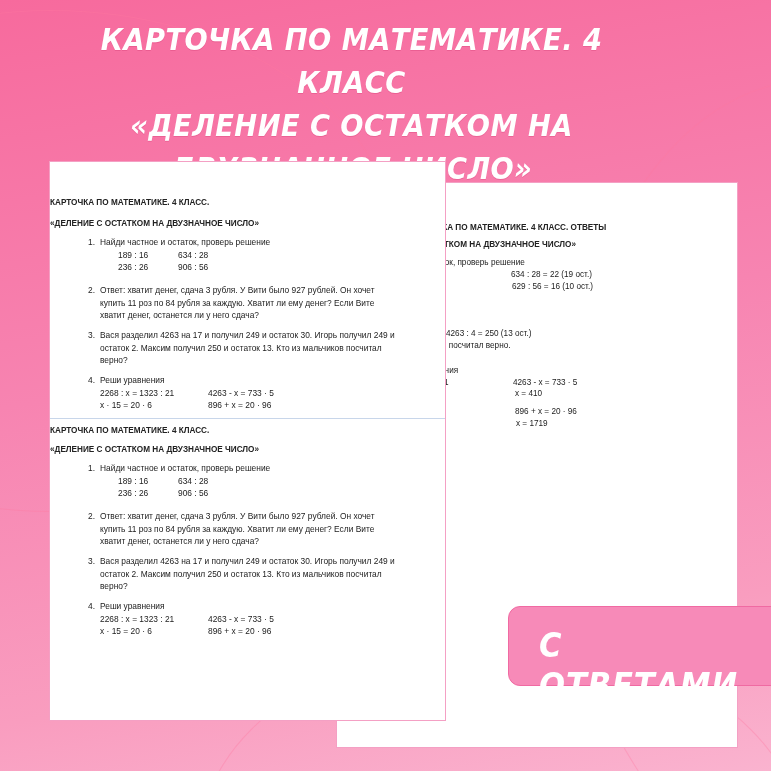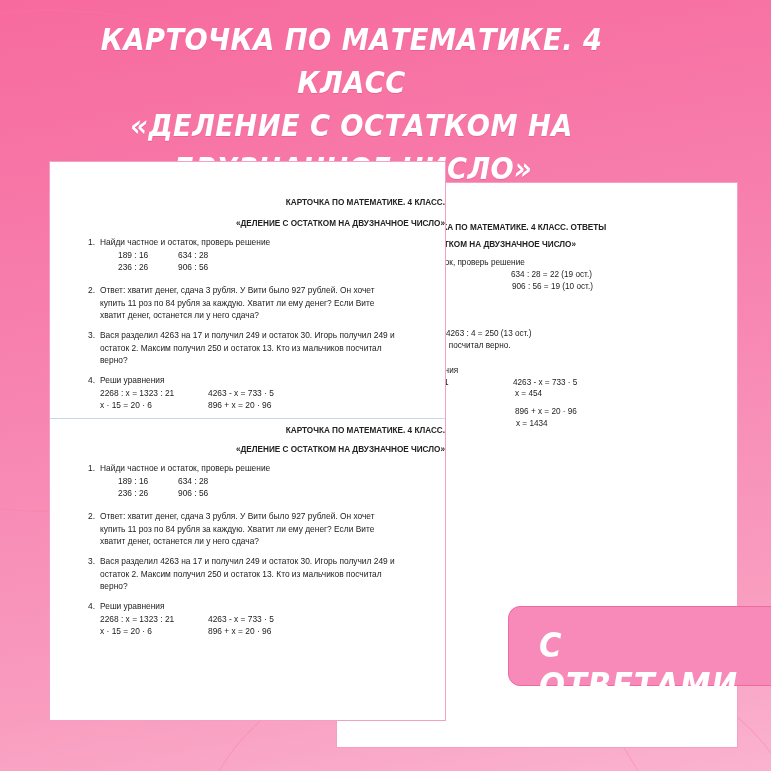--- a/index.html
+++ b/index.html
@@ -25,21 +25,21 @@
   .page {
     position: absolute; background: #fff;
     box-shadow: 0 0 0 1px #f4a0c4;
     font-family: "Liberation Sans", sans-serif; color: #222;
   }
   .page-right { left: 337px; top: 183px; width: 400px; height: 564px; overflow: hidden; }
   .page-left  { left: 50px;  top: 162px; width: 395px; height: 558px; overflow: hidden; }
 
   .card { position: absolute; left: 0; width: 395px; }
   .card .t1, .card .t2 {
-    position: absolute; left: 0; width: 100%; text-align: right;
+    position: absolute; left: 0; width: 100%; text-align: left;
     font-weight: bold; font-size: 8.2px;
   }
   .item { position: absolute; left: 50px; font-size: 8.4px; line-height: 12.5px; width: 320px; }
   .item .num { position: absolute; left: -12px; }
   .row { position: relative; height: 12.5px; }
   .col2 { position: absolute; left: 60px; }
   .col2w { position: absolute; left: 108px; }
   .divider { position: absolute; left: 0; top: 256px; width: 395px; height: 1px; background: #c8d6ea; }
 
   .rp .line { position: absolute; font-size: 8.2px; white-space: nowrap; }
@@ -71,34 +71,34 @@
 </div>
 
 <div class="page page-right rp">
   <div class="line b" style="left:72px; top:40px;">КАРТОЧКА ПО МАТЕМАТИКЕ. 4 КЛАСС. ОТВЕТЫ</div>
   <div class="line b" style="left:30px; top:57px;">«ДЕЛЕНИЕ С ОСТАТКОМ НА ДВУЗНАЧНОЕ ЧИСЛО»</div>
 
   <div class="line" style="left:48px; top:75px;">частное и остаток, проверь решение</div>
   <div class="line" style="left:17px; top:87px;">189 : 16 = 11 (13 ост.)</div>
   <div class="line" style="left:174px; top:87px;">634 : 28 = 22 (19 ост.)</div>
   <div class="line" style="left:20px; top:99px;">236 : 26 = 9 (2 ост.)</div>
-  <div class="line" style="left:175px; top:99px;">906 : 56 = 19 (10 ост.)</div>
+  <div class="line" style="left:175px; top:99px;">629 : 56 = 16 (10 ост.)</div>
 
   <div class="line" style="left:-36px; top:122px;">Ответ: хватит денег, сдача 3 рубля.</div>
 
   <div class="line" style="left:109px; top:146px;">4263 : 4 = 250 (13 ост.)</div>
   <div class="line" style="left:80px; top:158px;">Максим посчитал верно.</div>
 
   <div class="line" style="left:58px; top:183px;">Реши уравнения</div>
   <div class="line" style="left:39px; top:195px;">2268 : x = 1323 : 21</div>
   <div class="line" style="left:176px; top:195px;">4263 - x = 733 · 5</div>
-  <div class="line" style="left:178px; top:206px;">x = 454</div>
+  <div class="line" style="left:178px; top:206px;">x = 410</div>
   <div class="line" style="left:39px; top:224px;">x · 15 = 20 · 6</div>
   <div class="line" style="left:178px; top:224px;">896 + x = 20 · 96</div>
-  <div class="line" style="left:179px; top:236px;">x = 1434</div>
+  <div class="line" style="left:179px; top:236px;">x = 1719</div>
 </div>
 
 <div class="page page-left">
 
   <div class="card" style="top:0;">
     <div class="t1" style="top:36px;">КАРТОЧКА ПО МАТЕМАТИКЕ. 4 КЛАСС.</div>
     <div class="t2" style="top:57px;">«ДЕЛЕНИЕ С ОСТАТКОМ НА ДВУЗНАЧНОЕ ЧИСЛО»</div>
 
     <div class="item" style="top:74px;">
       <span class="num">1.</span>

